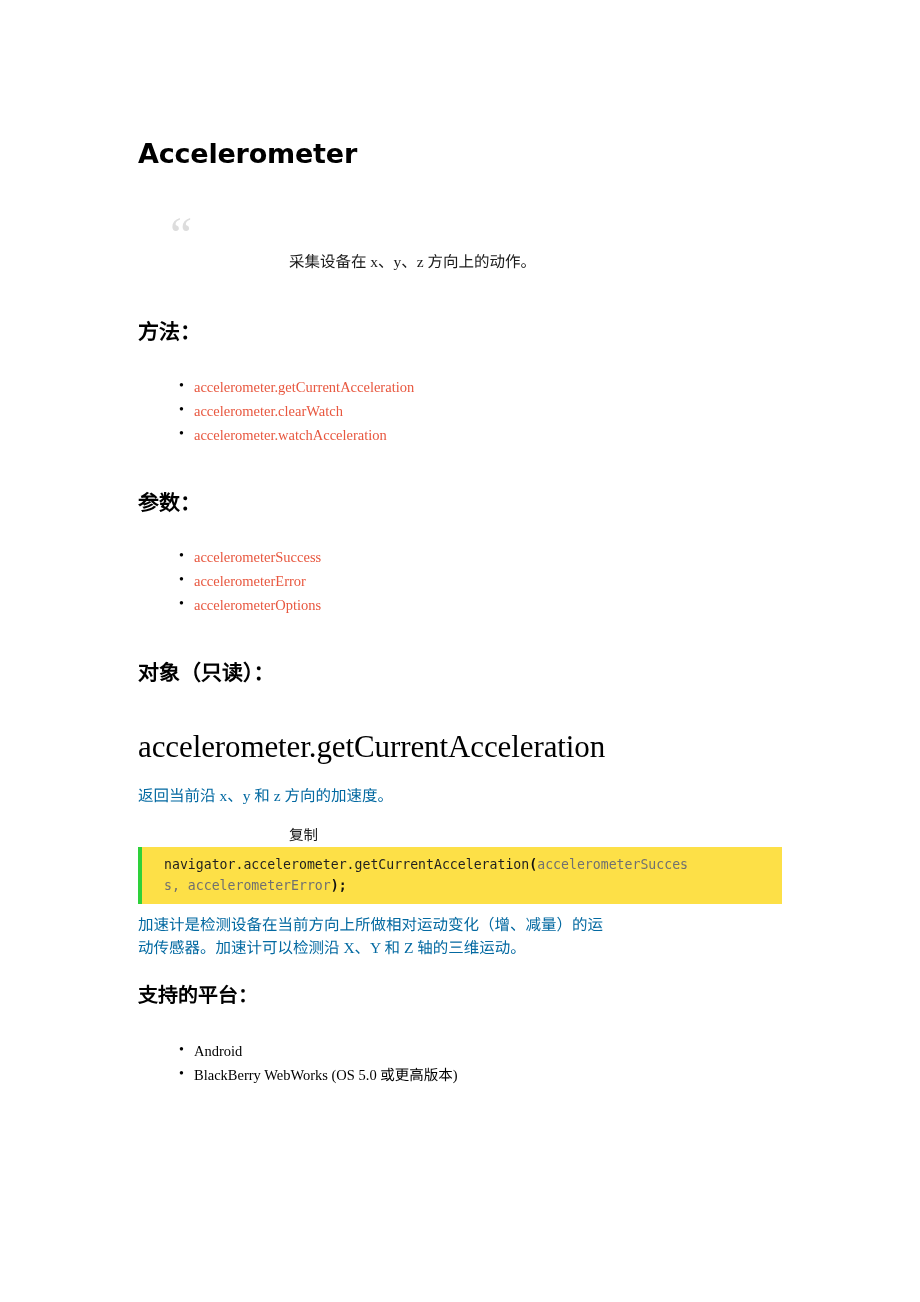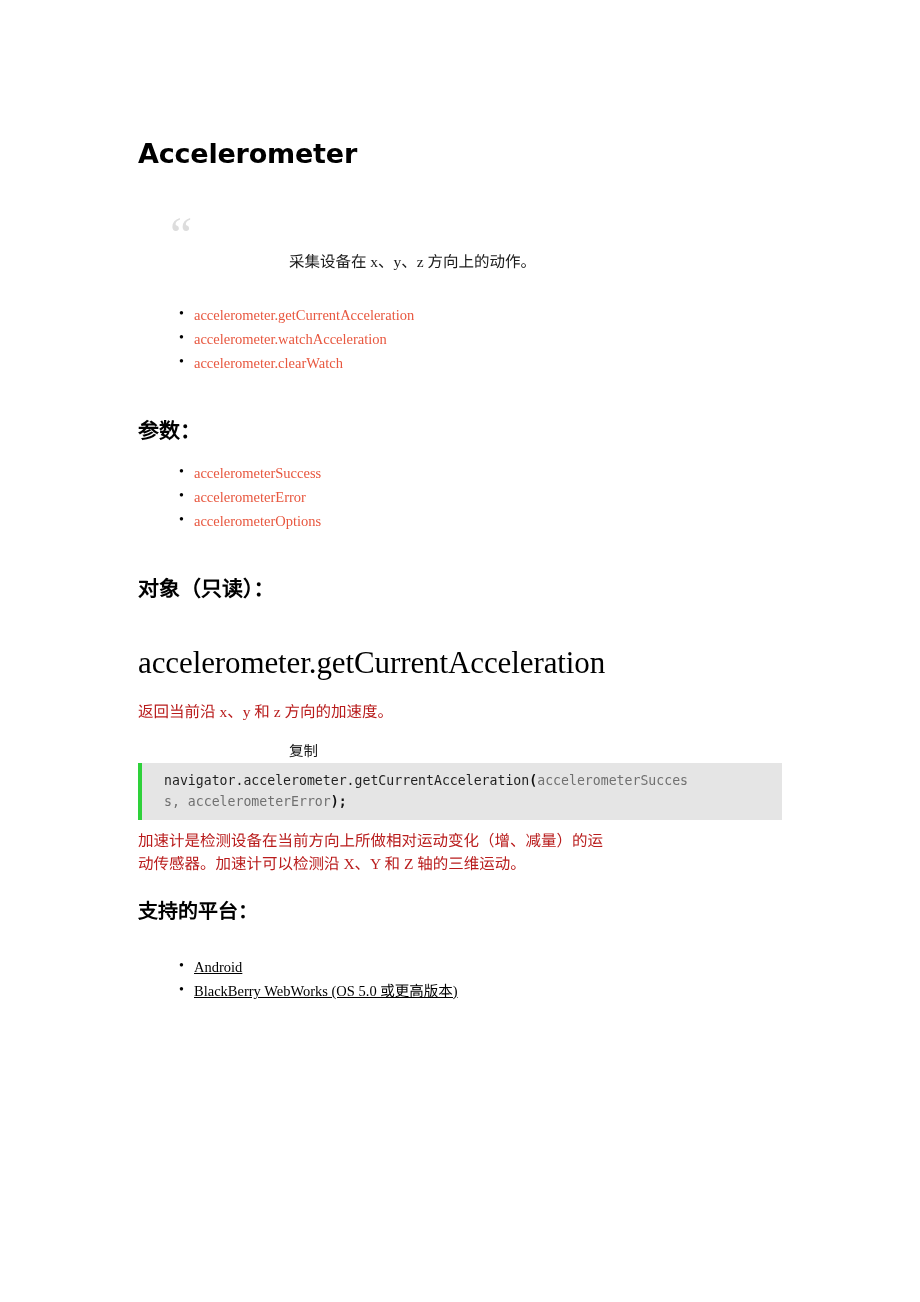--- a/index.html
+++ b/index.html
@@ -83,21 +83,21 @@
   .h-section.sp-desc { margin-top: 20px; font-size: 20px; }
   .h-section.sp-plat { margin-top: 22px; font-size: 20px; }
 
   
   ul.link-list {
     list-style: none;
     margin: 0;
     padding: 0;
   }
   ul.link-list.gap-a { margin-top: 29px; }
-  ul.link-list.gap-b { margin-top: 16px; }
+  ul.link-list.gap-b { margin-top: 28px; }
   ul.link-list.gap-c { margin-top: 30px; }
   ul.link-list.gap-d { margin-top: 30px; }
 
   ul.link-list > li {
     position: relative;
     padding-left: 56px;
     font-size: 14.5px;
     line-height: 24px;
     margin: 0;
   }
@@ -112,42 +112,41 @@
   }
   ul.link-list a,
   ul.link-list .lnk {
     color: #e8573f;
     text-decoration: none;
     font-size: 14.5px;
   }
   ul.link-list .plain {
     color: #000;
     font-size: 14.5px;
-    text-decoration: underline;
   }
   .plat-list > li { font-size: 14.5px; }
 
   
   .api-heading {
     font-family: "Liberation Serif", "DejaVu Serif", serif;
     font-weight: normal;
     font-size: 31px;
     line-height: 38px;
     color: #000;
     margin: 0;
     padding: 0;
     margin-top: 41px;
     letter-spacing: -0.1px;
   }
 
   
   p.body-text {
     font-size: 15.5px;
     line-height: 23px;
-    color: #b91c1c;
+    color: #0369a1;
     margin: 0;
     padding: 0;
   }
   p.body-text.lead { margin-top: 18px; }
   p.body-text.desc { margin-top: 9px; }
   p.body-text.desc2 { margin-top: 1px; }
 
   
   .copy-row {
     text-align: center;
@@ -157,21 +156,21 @@
   .copy-label {
     font-size: 14.5px;
     line-height: 20px;
     color: #1a1a1a;
     cursor: pointer;
   }
 
   
   .code-block {
     margin-top: 2px;
-    background: #e5e5e5;
+    background: #fde047;
     border-left: 4px solid #2ed13a;
     box-sizing: border-box;
     width: 644px;
     padding: 7px 0 8px 22px;
     overflow: hidden;
   }
   .code-line {
     font-family: "DejaVu Sans Mono", "Liberation Mono", monospace;
     font-size: 13.2px;
     line-height: 21px;
@@ -187,30 +186,31 @@
 
 <div class="page">
 
   <h1 class="doc-title">Accelerometer</h1>
 
   <div class="quote-block">
     <span class="quote-mark">“</span>
     <span class="quote-text">采集设备在 x、y、z 方向上的动作。</span>
   </div>
 
+  <h2 class="h-section sp1">方法：</h2>
 
   <ul class="link-list gap-a">
     <li>
       <a class="lnk" href="#">accelerometer.getCurrentAcceleration</a>
     </li>
     <li>
+      <a class="lnk" href="#">accelerometer.clearWatch</a>
+    </li>
+    <li>
       <a class="lnk" href="#">accelerometer.watchAcceleration</a>
-    </li>
-    <li>
-      <a class="lnk" href="#">accelerometer.clearWatch</a>
     </li>
   </ul>
 
   <h2 class="h-section sp2">参数：</h2>
 
   <ul class="link-list gap-b">
     <li>
       <a class="lnk" href="#">accelerometerSuccess</a>
     </li>
     <li>

